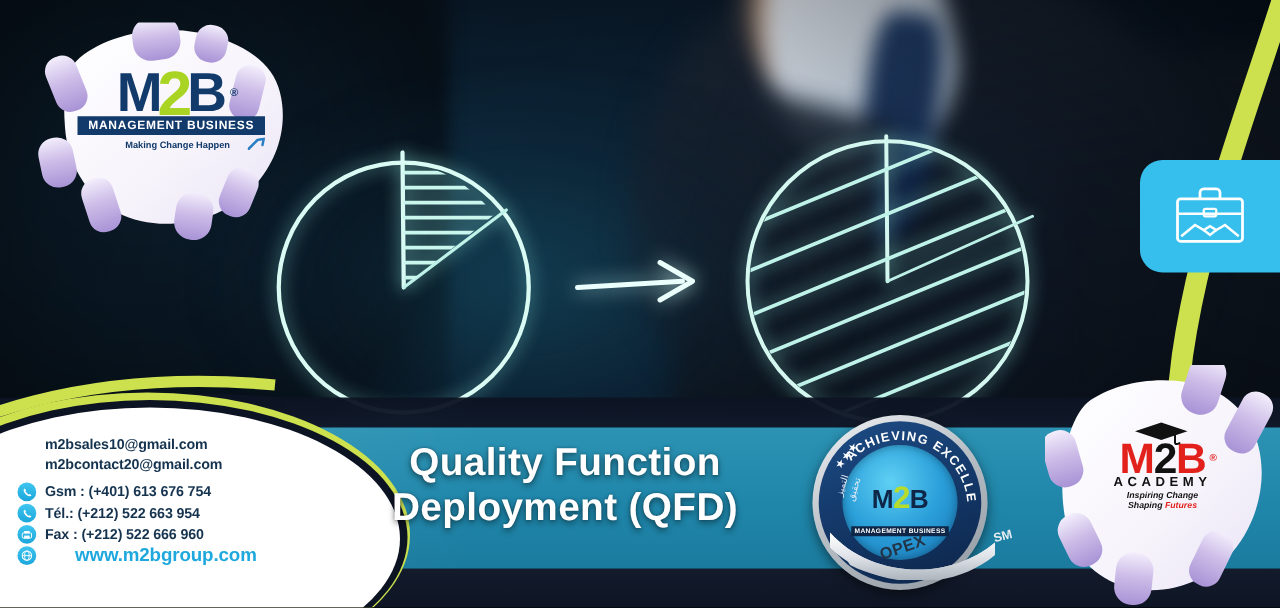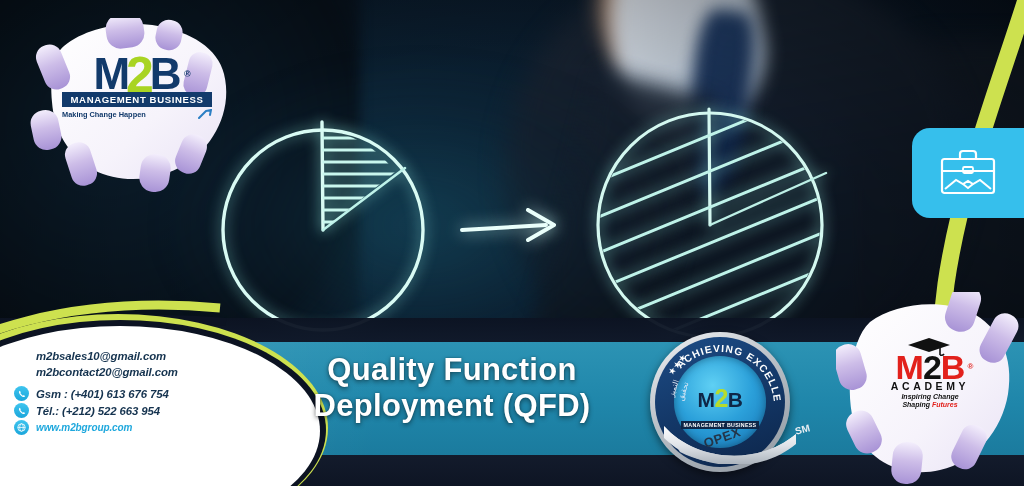--- a/index.html
+++ b/index.html
@@ -77,43 +77,43 @@
 
   
   .contact-ring{position:absolute;left:-92px;top:314px;width:420px;height:228px;
     border-radius:50%;background:#cde14f;z-index:7;}
   .contact-ring2{position:absolute;left:-86px;top:320px;width:412px;height:220px;
     border-radius:50%;background:#0c1322;z-index:7;}
   .contact-card{position:absolute;left:-80px;top:326px;width:400px;height:210px;
     border-radius:50%;background:#ffffff;z-index:8;}
   .contact-arc{position:absolute;left:-110px;top:292px;width:470px;height:120px;z-index:5;}
 
-  .contact-list{position:absolute;left:14px;top:348px;width:250px;z-index:9;font-style:italic;}
+  .contact-list{position:absolute;left:14px;top:348px;width:250px;z-index:9;}
   .crow{display:flex;align-items:center;gap:7px;height:17px;}
   .crow.tight{height:16px;}
   .cicon{width:15px;height:15px;border-radius:50%;flex:0 0 15px;
     background:linear-gradient(180deg,#3fc5ef 0%,#1ba6db 100%);
     display:flex;align-items:center;justify-content:center;}
   .cicon.blank{background:none;}
   .ctext{font-size:11.4px;font-weight:bold;color:#15334f;white-space:nowrap;
     letter-spacing:-.1px;}
-  .ctext.web{color:#1fa8dd;font-size:10px;}
+  .ctext.web{color:#1fa8dd;font-size:15px;margin-left:24px;}
   .gap{height:5px;}
 
   
   .torn-tl{position:absolute;left:28px;top:18px;width:220px;height:175px;z-index:10;}
   .m2b-logo{position:absolute;left:62px;top:52px;width:150px;z-index:11;text-align:center;}
   .m2b-main{font-size:44px;font-weight:bold;color:#123a6b;line-height:40px;
     letter-spacing:-1px;position:relative;display:inline-block;}
   .m2b-two{color:#a9d423;font-size:50px;position:relative;top:3px;margin:0 -3px;}
   .m2b-reg{font-size:9px;color:#123a6b;position:absolute;top:2px;right:-9px;font-weight:bold;}
   .m2b-bar{background:#123a6b;color:#fff;font-size:9.6px;font-weight:bold;
     letter-spacing:.6px;padding:2px 4px;margin-top:-2px;white-space:nowrap;}
   .m2b-tag{font-size:7.4px;color:#123a6b;font-weight:bold;margin-top:2px;
-    display:flex;align-items:center;justify-content:space-between;gap:3px;}
+    display:flex;align-items:center;justify-content:flex-end;gap:14px;}
 
   
   .tab-cyan{position:absolute;right:0;top:128px;width:112px;height:90px;z-index:9;
     background:#36bfec;border-radius:18px 0 0 18px;
     display:flex;align-items:center;justify-content:center;}
 
   
   .badge{position:absolute;left:650px;top:332px;width:140px;height:140px;z-index:11;}
   .badge-rim{position:absolute;inset:0;border-radius:50%;
     background:linear-gradient(150deg,#f2f4f6 0%,#b9bfc6 45%,#8e969f 100%);
@@ -265,20 +265,30 @@
       </span>
       <span class="ctext">Gsm : (+401) 613 676 754</span>
     </div>
     <div class="crow">
       <span class="cicon">
         <svg width="8" height="8" viewBox="0 0 10 10">
             <path d="M2.2,1 C1.2,1.5 0.9,2.6 1.4,3.9 C2.2,6 4,7.8 6.1,8.6 C7.4,9.1 8.5,8.8 9,7.8 L7.3,6.4 L6.2,7.1 C5.2,6.5 3.5,4.8 2.9,3.8 L3.6,2.7 Z" fill="#fff"></path>
           </svg>
       </span>
       <span class="ctext">Tél.: (+212) 522 663 954</span>
+    </div>
+    <div class="crow">
+      <span class="cicon">
+        <svg width="9" height="8" viewBox="0 0 11 10">
+            <rect x="0.8" y="3" width="9.4" height="5" rx="1" fill="none" stroke="#fff" stroke-width="1"></rect>
+            <rect x="2.8" y="1" width="5.4" height="2.2" fill="#fff"></rect>
+            <rect x="2.8" y="5.6" width="5.4" height="3" fill="#fff"></rect>
+          </svg>
+      </span>
+      <span class="ctext">Fax : (+212) 522 666 960</span>
     </div>
     <div class="crow">
       <span class="cicon">
         <svg width="9" height="9" viewBox="0 0 11 11">
             <circle cx="5.5" cy="5.5" r="4.6" fill="none" stroke="#fff" stroke-width="1"></circle>
             <ellipse cx="5.5" cy="5.5" rx="2.2" ry="4.6" fill="none" stroke="#fff" stroke-width=".9"></ellipse>
             <path d="M1,5.5 H10" stroke="#fff" stroke-width=".9"></path>
           </svg>
       </span>
       <span class="ctext web">www.m2bgroup.com</span>

